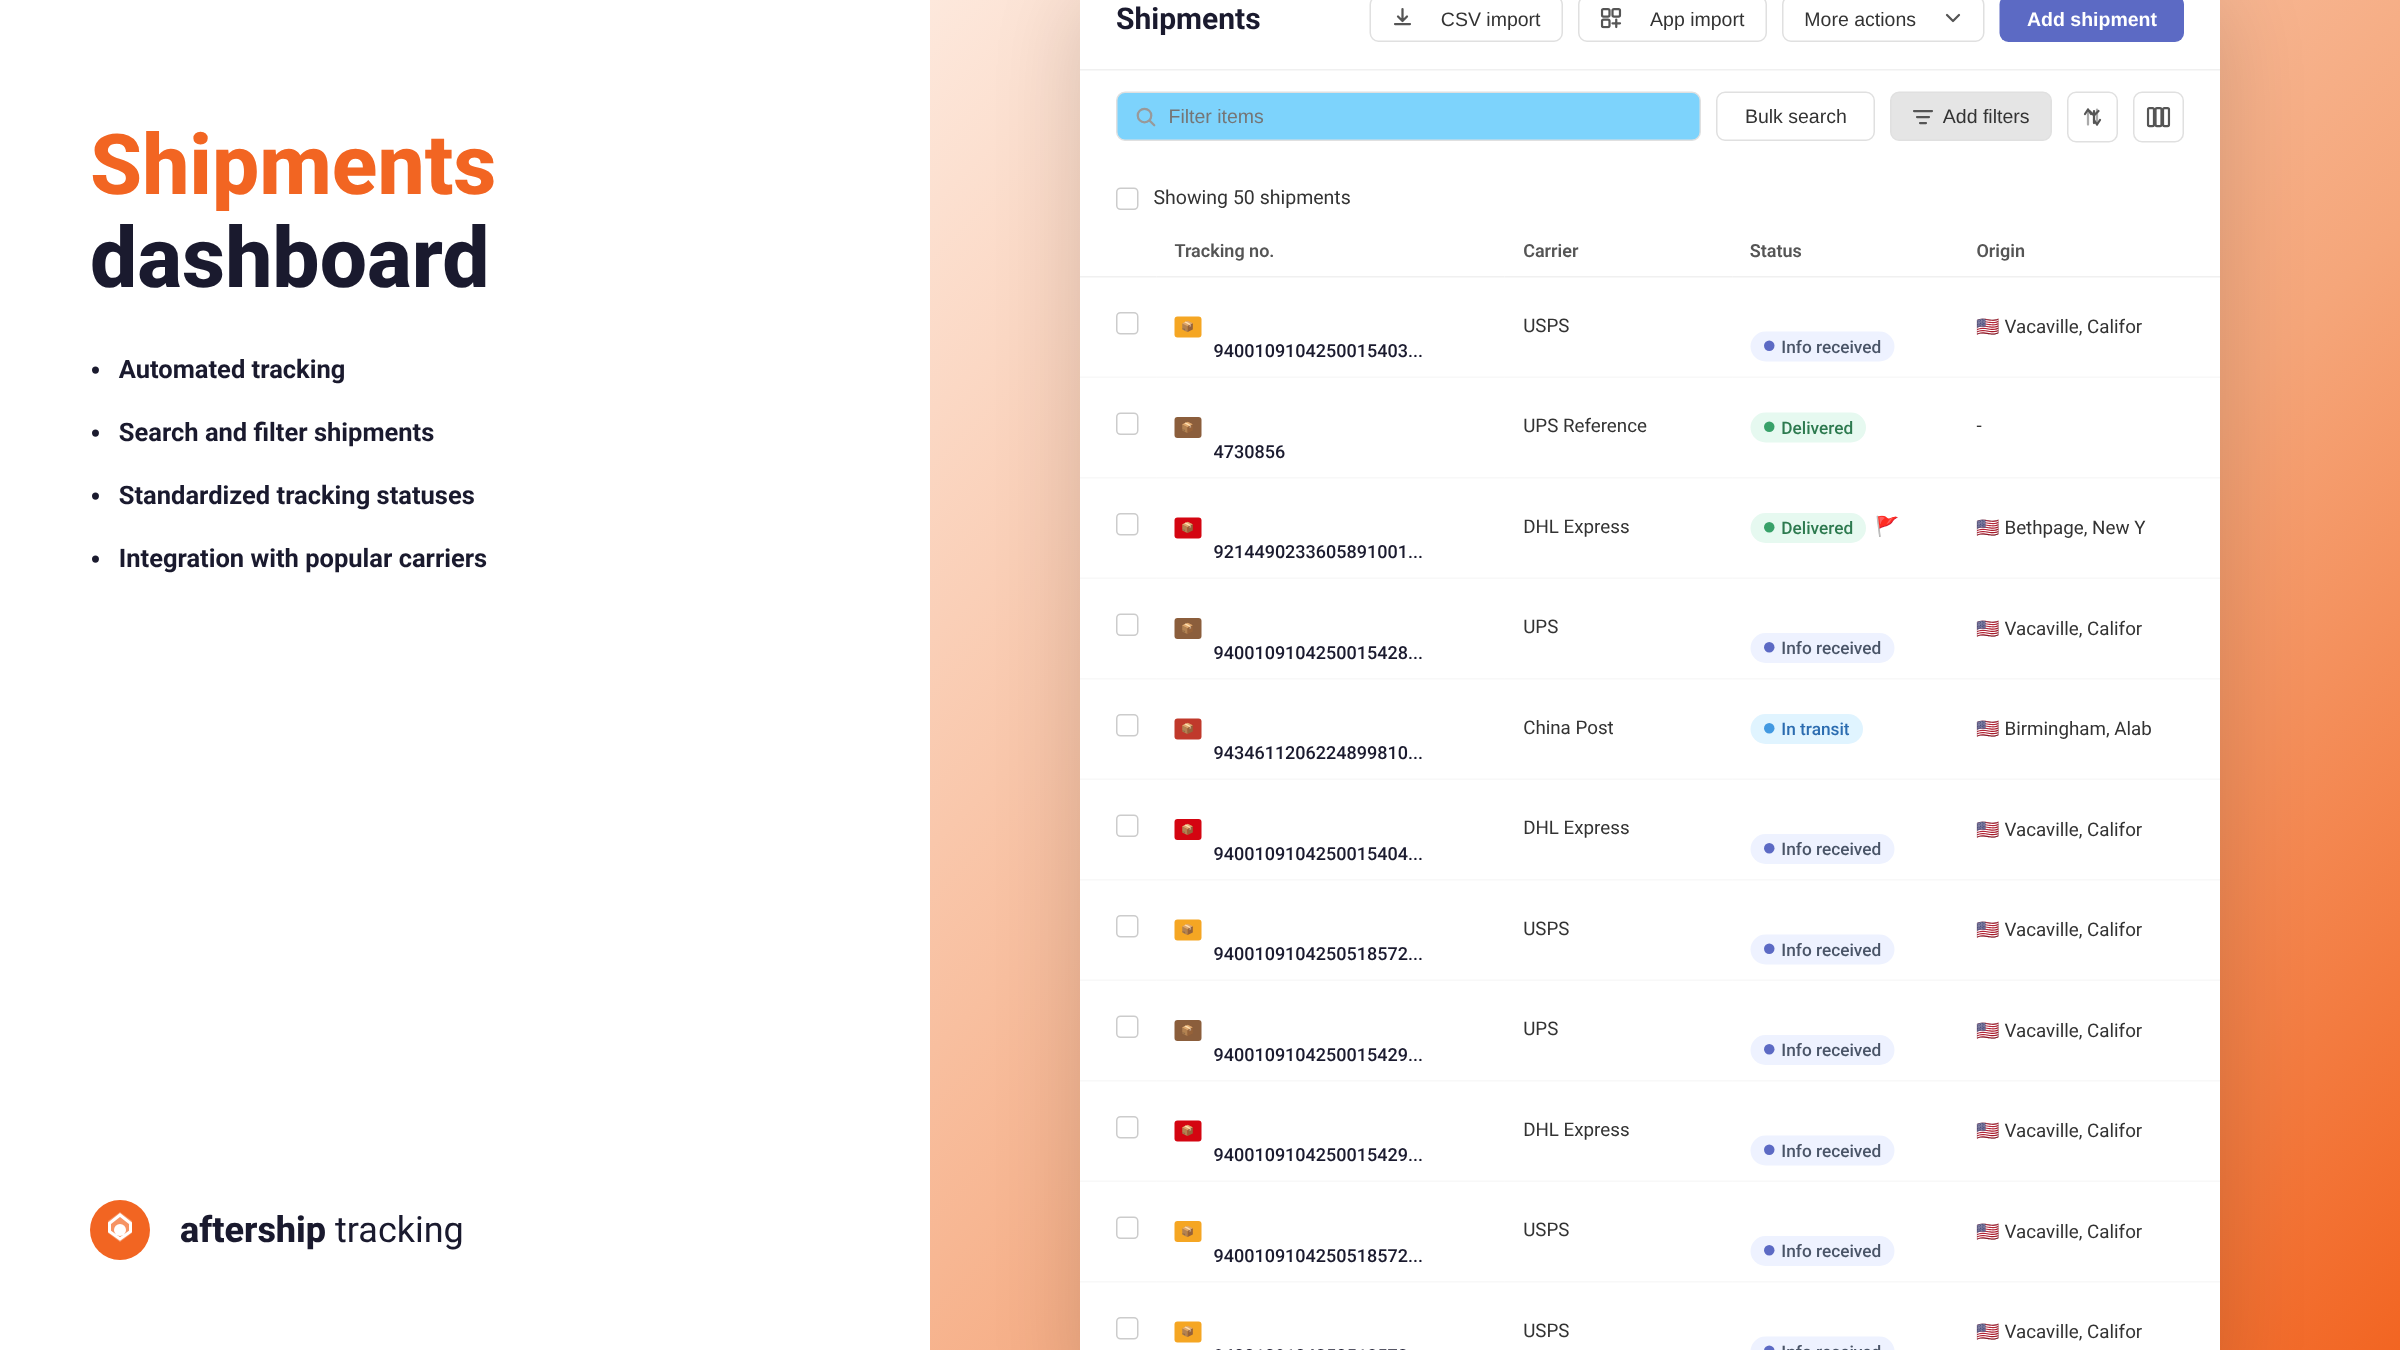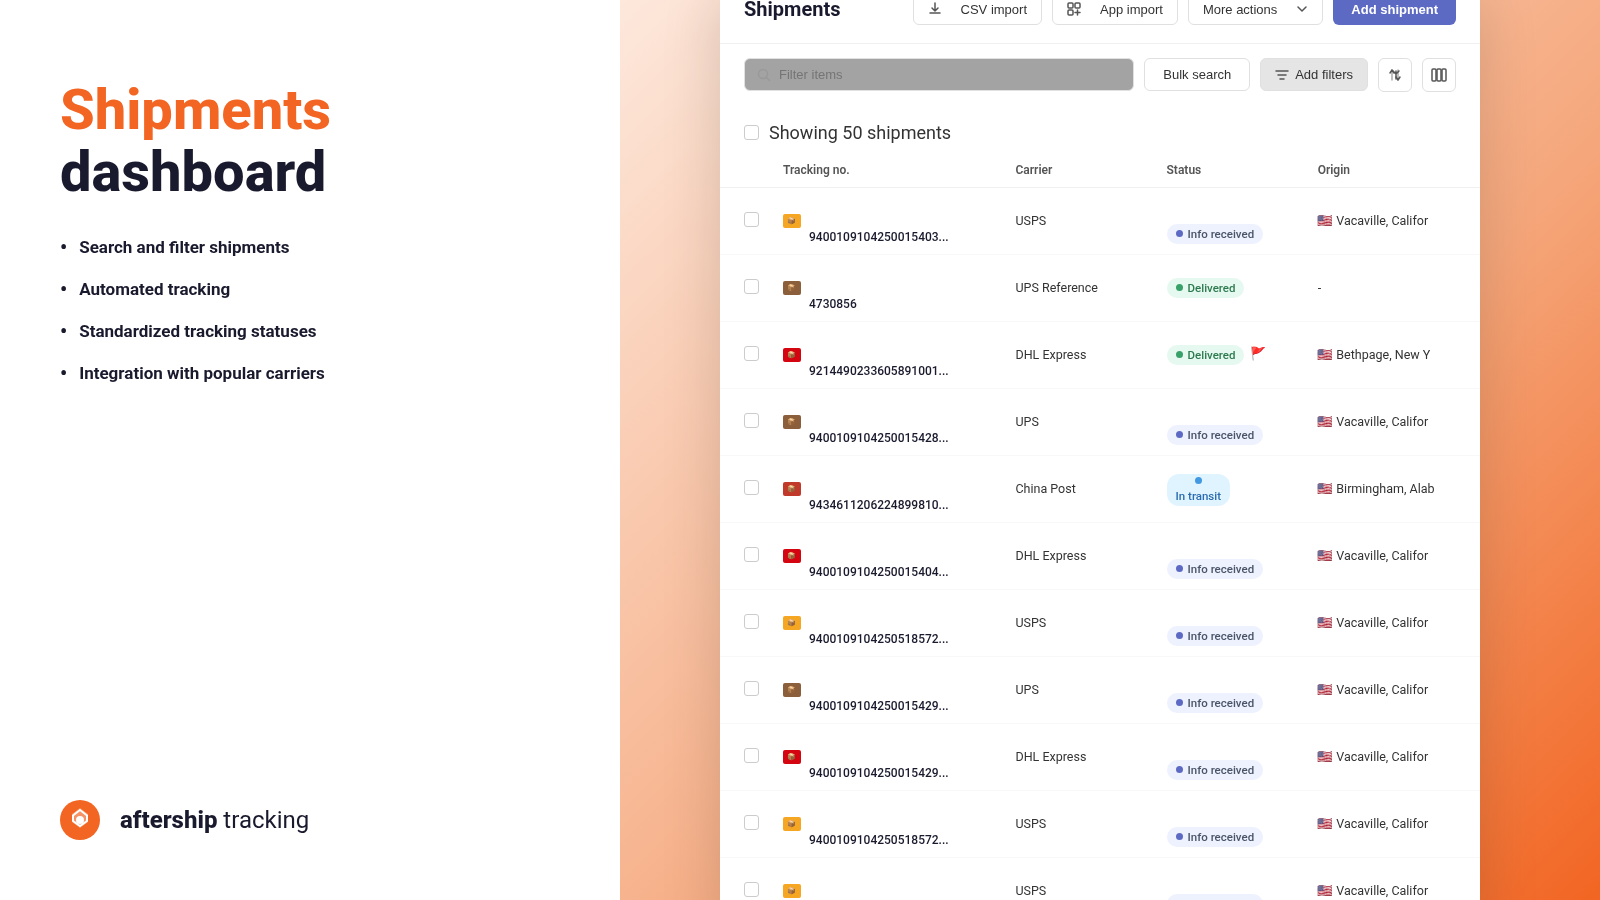--- a/index.html
+++ b/index.html
@@ -190,21 +190,21 @@
       padding: 14px 24px;
     }
     .search-box {
       flex: 1;
       display: flex;
       align-items: center;
       gap: 8px;
       border: 1px solid #e0e0e0;
       border-radius: 6px;
       padding: 8px 12px;
-      background: #a3a3a3;
+      background: #7dd3fc;
     }
     .search-box input {
       border: none;
       outline: none;
       font-size: 13px;
       color: #333;
       width: 100%;
       background: transparent;
     }
     .search-icon-svg { color: #999; flex-shrink: 0; }
@@ -245,21 +245,21 @@
       color: #555;
       font-size: 16px;
     }
 
     
     .showing-row {
       display: flex;
       align-items: center;
       gap: 10px;
       padding: 4px 24px 10px 24px;
-      font-size: 18px;
+      font-size: 13px;
       color: #333;
       margin-top: 12px;
     }
     .showing-checkbox {
       width: 15px;
       height: 15px;
       border: 1.5px solid #ccc;
       border-radius: 3px;
       cursor: pointer;
       flex-shrink: 0;
@@ -356,36 +356,35 @@
     }
     .badge-info .dot { background: #5c6ac4; }
     .badge-delivered {
       background: #e6f9f0;
       color: #2d7a4f;
     }
     .badge-delivered .dot { background: #38a169; }
     .badge-transit {
       background: #e0f4ff;
       color: #2b6cb0;
-      flex-direction: column;
     }
     .badge-transit .dot { background: #4299e1; }
   </style>
 </head>
 <body>
 
 <div class="left-panel">
   <div class="left-content">
     <h1 class="hero-title">
       <span class="orange">Shipments</span>
       <span class="dark">dashboard</span>
     </h1>
     <ul class="feature-list">
-    <li>Search and filter shipments</li>
-        <li>Automated tracking</li>
+    <li>Automated tracking</li>
+        <li>Search and filter shipments</li>
         <li>Standardized tracking statuses</li>
         <li>Integration with popular carriers</li>
       </ul>
   </div>
   <div class="logo-area">
     <svg class="logo-icon" viewBox="0 0 40 40" fill="none" xmlns="http://www.w3.org/2000/svg">
       <circle cx="20" cy="20" r="20" fill="#f26522"></circle>
       <path d="M20 8 L28 14 L28 22 L20 28 L12 22 L12 14 Z" fill="white" opacity="0.3"></path>
       <path d="M20 10 L27 15.5 L27 21 L20 26 L13 21 L13 15.5 Z" fill="none" stroke="white" stroke-width="2"></path>
       <circle cx="20" cy="20" r="4" fill="white"></circle>

